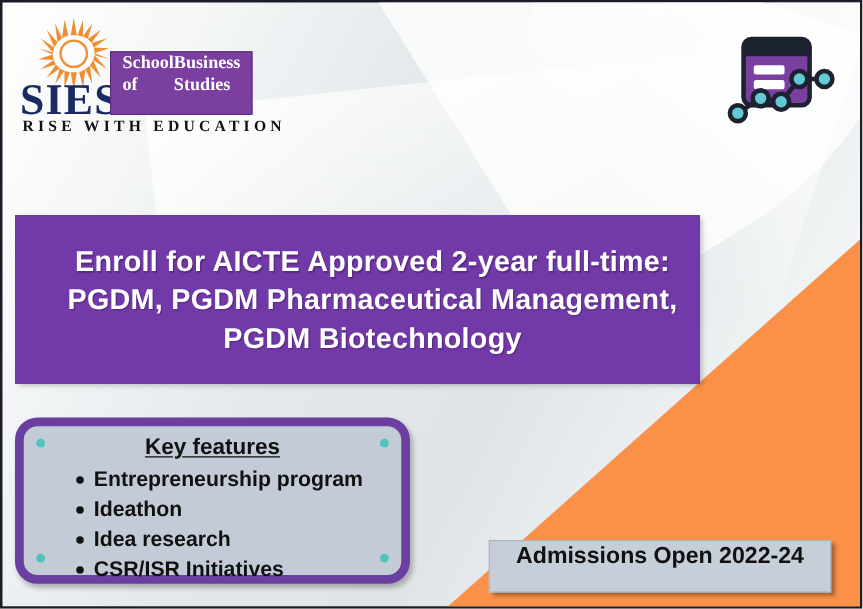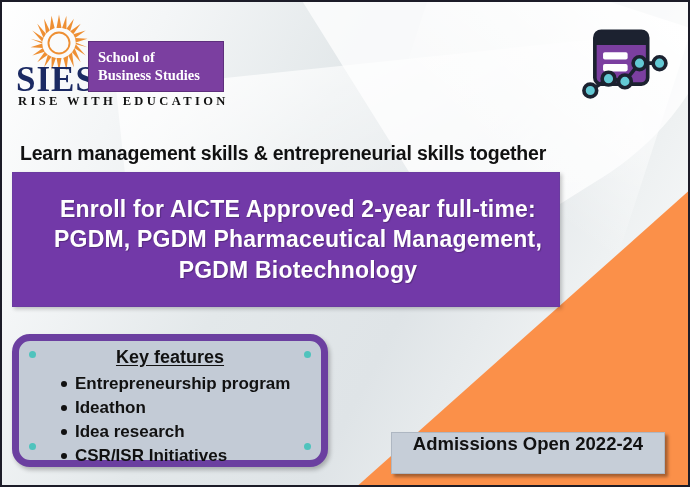--- a/index.html
+++ b/index.html
@@ -52,23 +52,23 @@
     font-size:35px;font-weight:700;color:#1b2a63;
     letter-spacing:1px;line-height:1;
   }
   .rise-word{
     position:absolute;left:8px;top:84px;
     font-family:"Liberation Serif",serif;
     font-size:12.5px;font-weight:700;color:#111;
     letter-spacing:3.4px;white-space:nowrap;
   }
   .sbs-box{
-    position:absolute;left:78px;top:31px;width:136px;height:51px;
+    position:absolute;left:78px;top:31px;width:114px;height:51px;
     background:#7b3fa0;border:1px solid #5e2f7d;
-    display:flex;flex-direction:column;justify-content:center;
+    display:flex;flex-direction:row;justify-content:center;
     padding-left:9px;box-sizing:border-box;
   }
   .sbs-box span{
     font-family:"Liberation Serif",serif;
     color:#fff;font-weight:700;font-size:14.5px;line-height:1.22;
   }
 
   
   .chart-icon{position:absolute;right:18px;top:22px;width:92px;height:82px;}
 
@@ -199,21 +199,20 @@
     <rect x="27" y="31" width="27" height="8" rx="2" fill="#ffffff"></rect>
     <rect x="27" y="44" width="27" height="8" rx="2" fill="#ffffff"></rect>
     <polyline points="13,73 33,60 51,63 67,43 89,43" fill="none" stroke="#1c2230" stroke-width="4"></polyline>
     <circle cx="13" cy="73" r="7" fill="#63c9d4" stroke="#1c2230" stroke-width="4"></circle>
     <circle cx="33" cy="60" r="7" fill="#63c9d4" stroke="#1c2230" stroke-width="4"></circle>
     <circle cx="51" cy="63" r="7" fill="#63c9d4" stroke="#1c2230" stroke-width="4"></circle>
     <circle cx="67" cy="43" r="7" fill="#63c9d4" stroke="#1c2230" stroke-width="4"></circle>
     <circle cx="89" cy="43" r="7" fill="#63c9d4" stroke="#1c2230" stroke-width="4"></circle>
   </svg>
 
-  <div class="headline">Learn management skills &amp; entrepreneurial skills together</div>
 
   <div class="purple-banner">
     <div class="line">Enroll for AICTE Approved 2-year full-time:</div>
     <div class="line">PGDM, PGDM Pharmaceutical Management,</div>
     <div class="line">PGDM Biotechnology</div>
   </div>
 
   <div class="kf-card">
     <span class="kf-dot tl"></span>
     <span class="kf-dot tr"></span>

